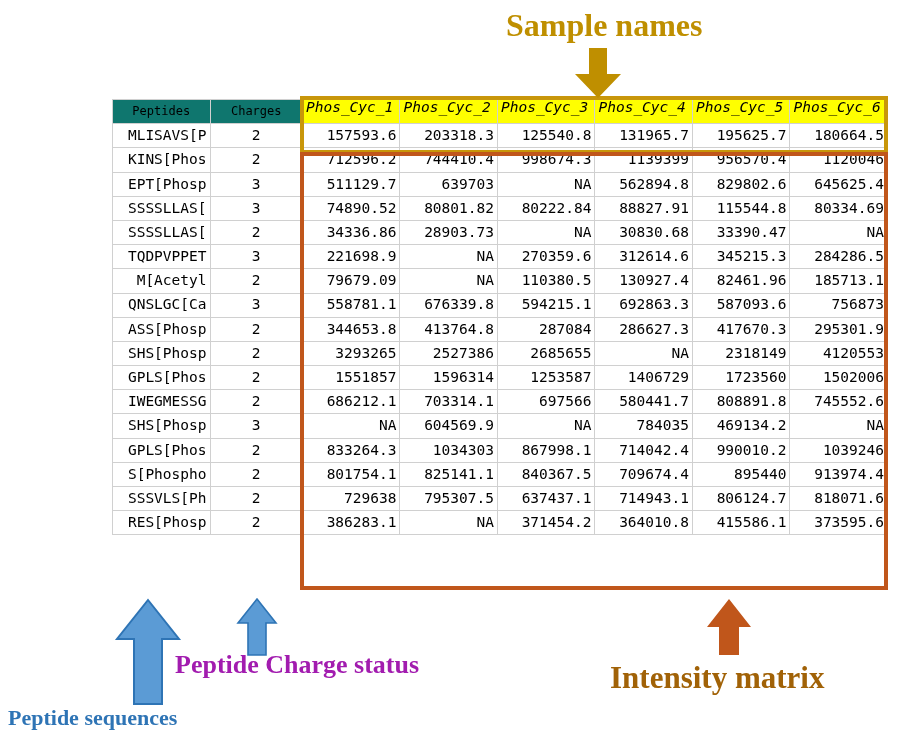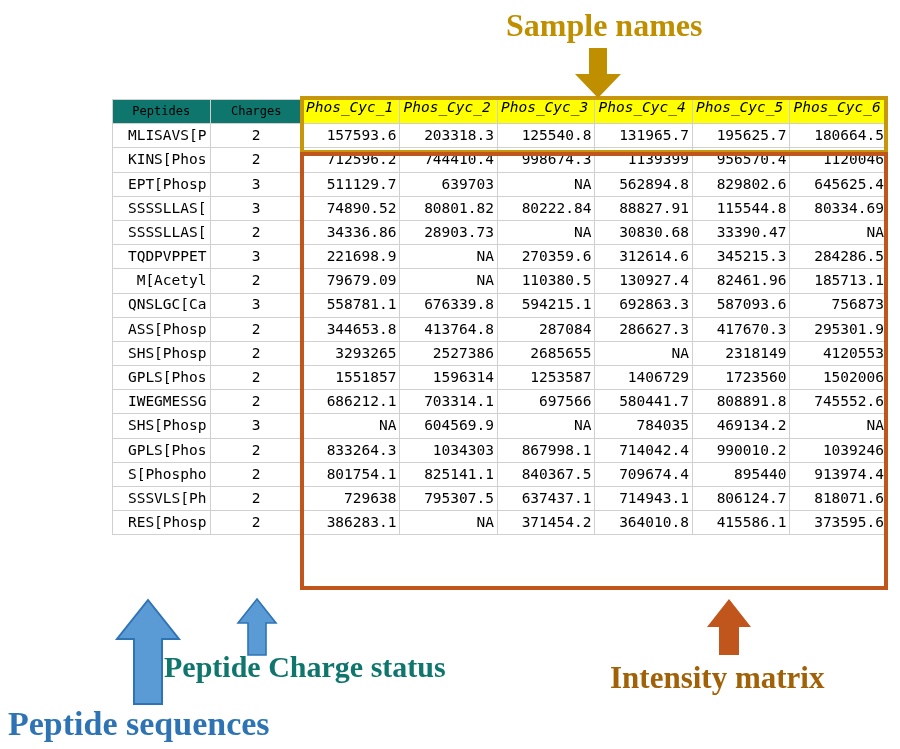--- a/index.html
+++ b/index.html
@@ -118,29 +118,29 @@
     font-size: 32px;
     color: #bf8f00;
   }
   #lbl-intensity {
     left: 610px;
     top: 660px;
     font-size: 31px;
     color: #a16207;
   }
   #lbl-charge {
-    left: 164px;
+    left: 175px;
     top: 650px;
-    font-size: 30px;
-    color: #0f766e;
+    font-size: 26px;
+    color: #a21caf;
   }
   #lbl-sequences {
     left: 8px;
     top: 705px;
-    font-size: 34px;
+    font-size: 22px;
     color: #2e74b5;
   }
 
   .arrow-svg {
     position: absolute;
     pointer-events: none;
   }
   #arr-sample { left: 568px; top: 48px; }
   #arr-intensity { left: 704px; top: 597px; }
   #arr-charge { left: 235px; top: 597px; }

